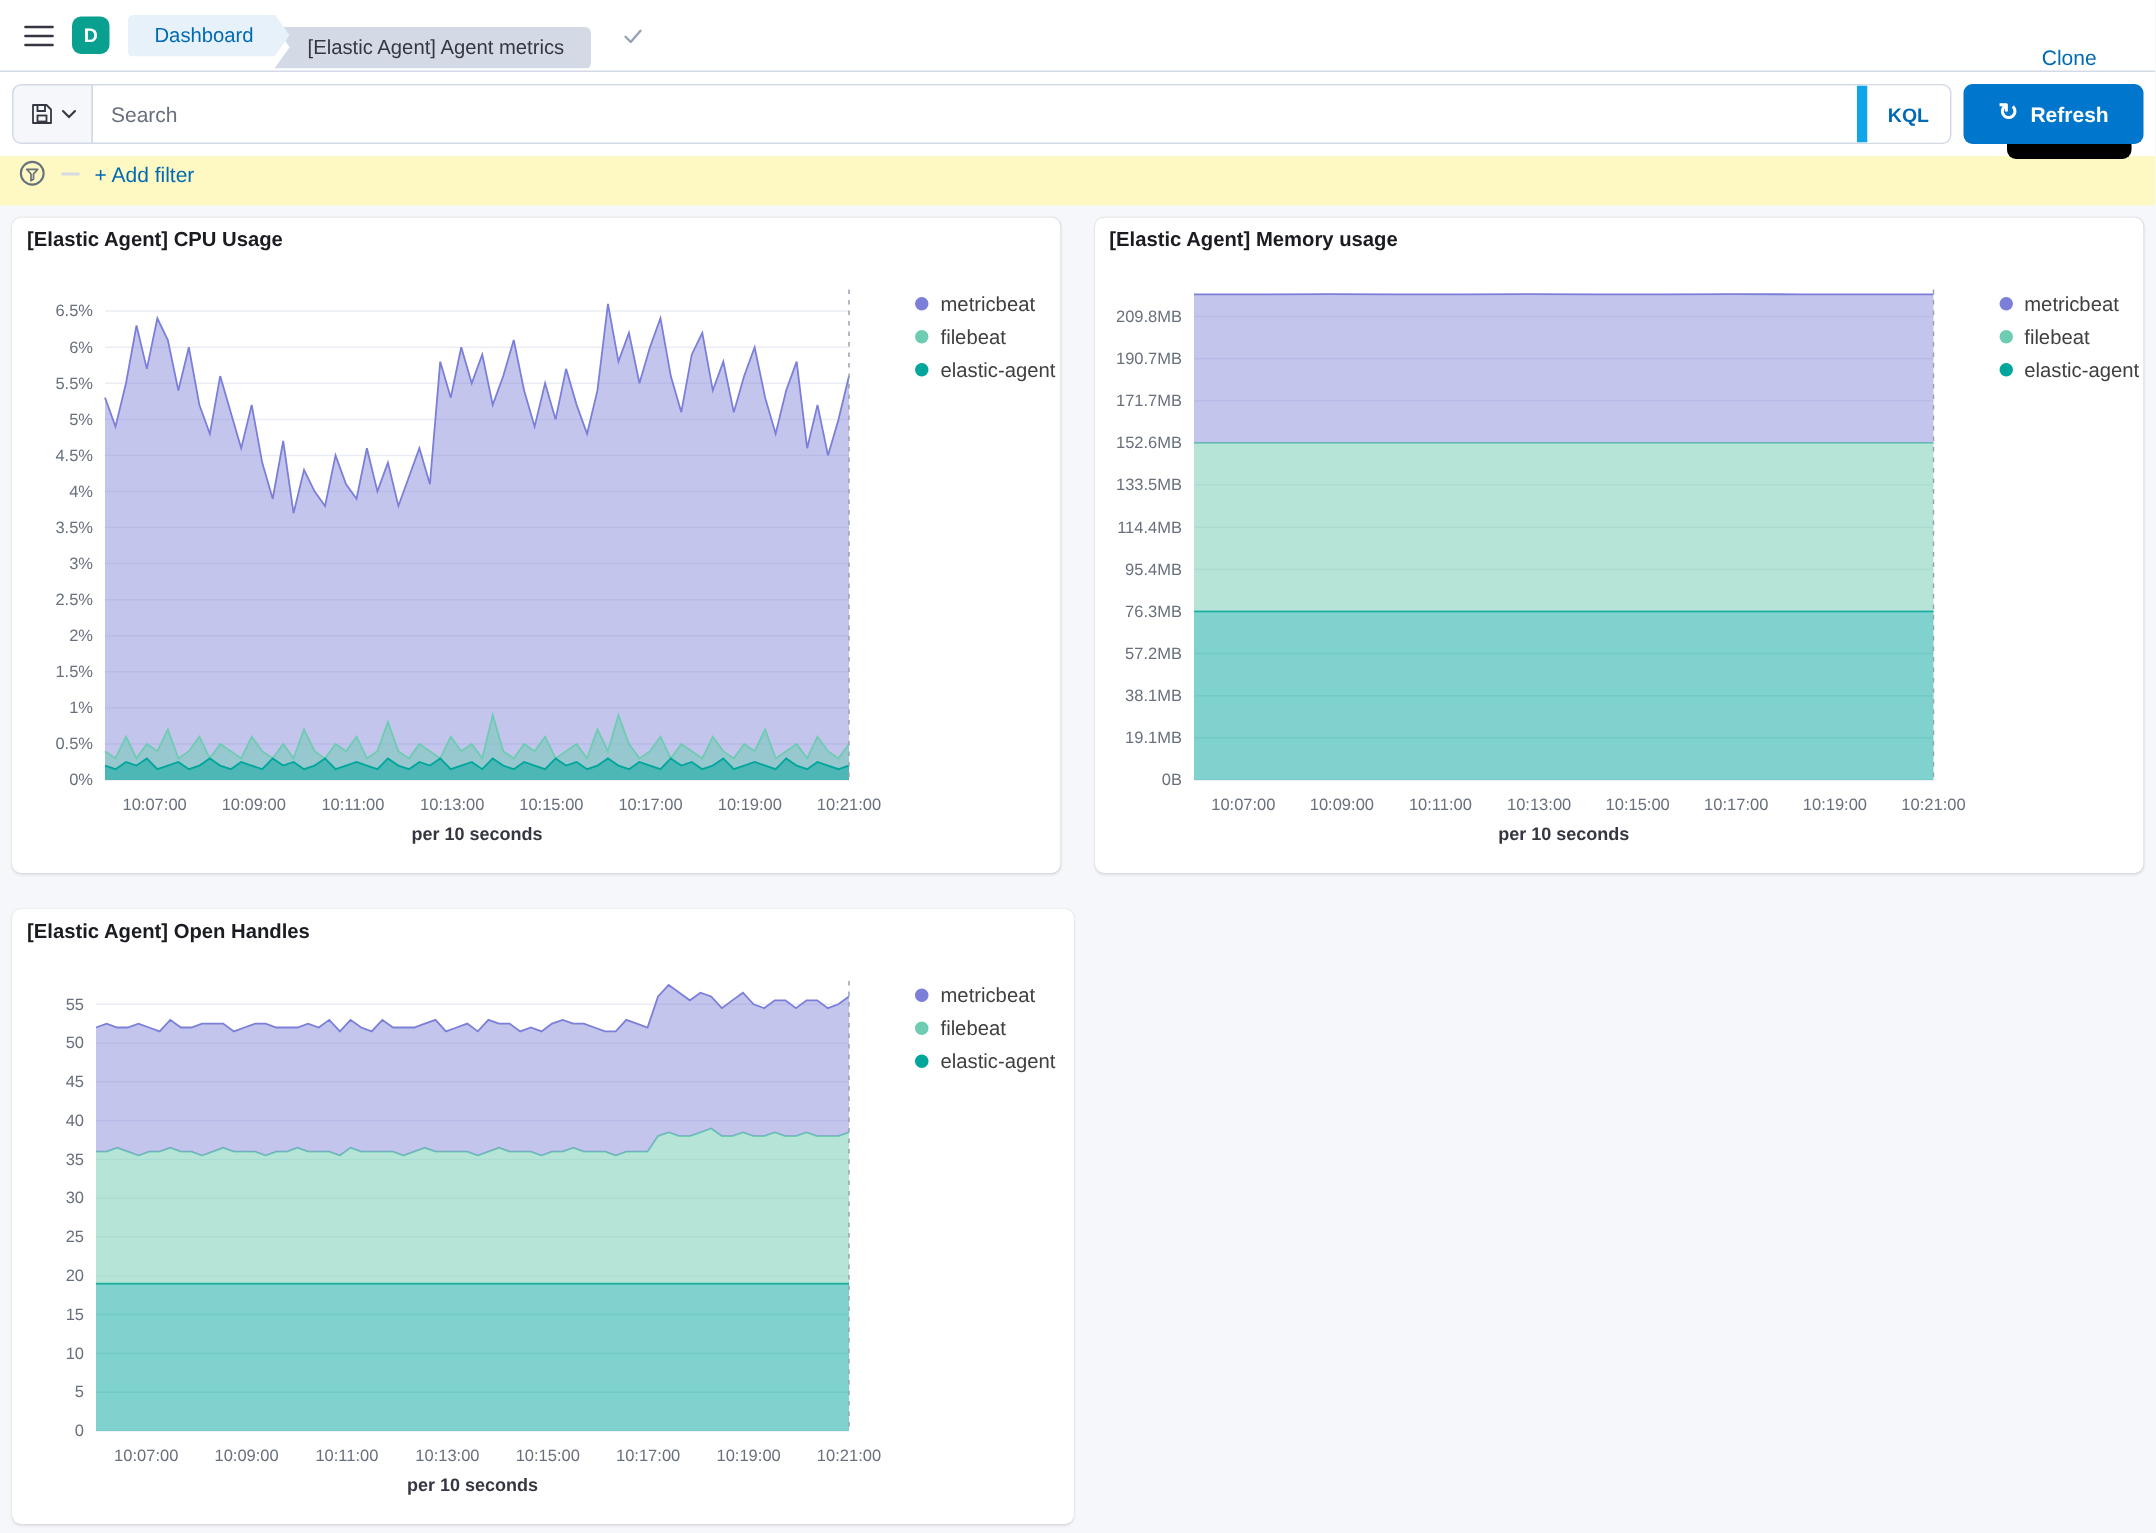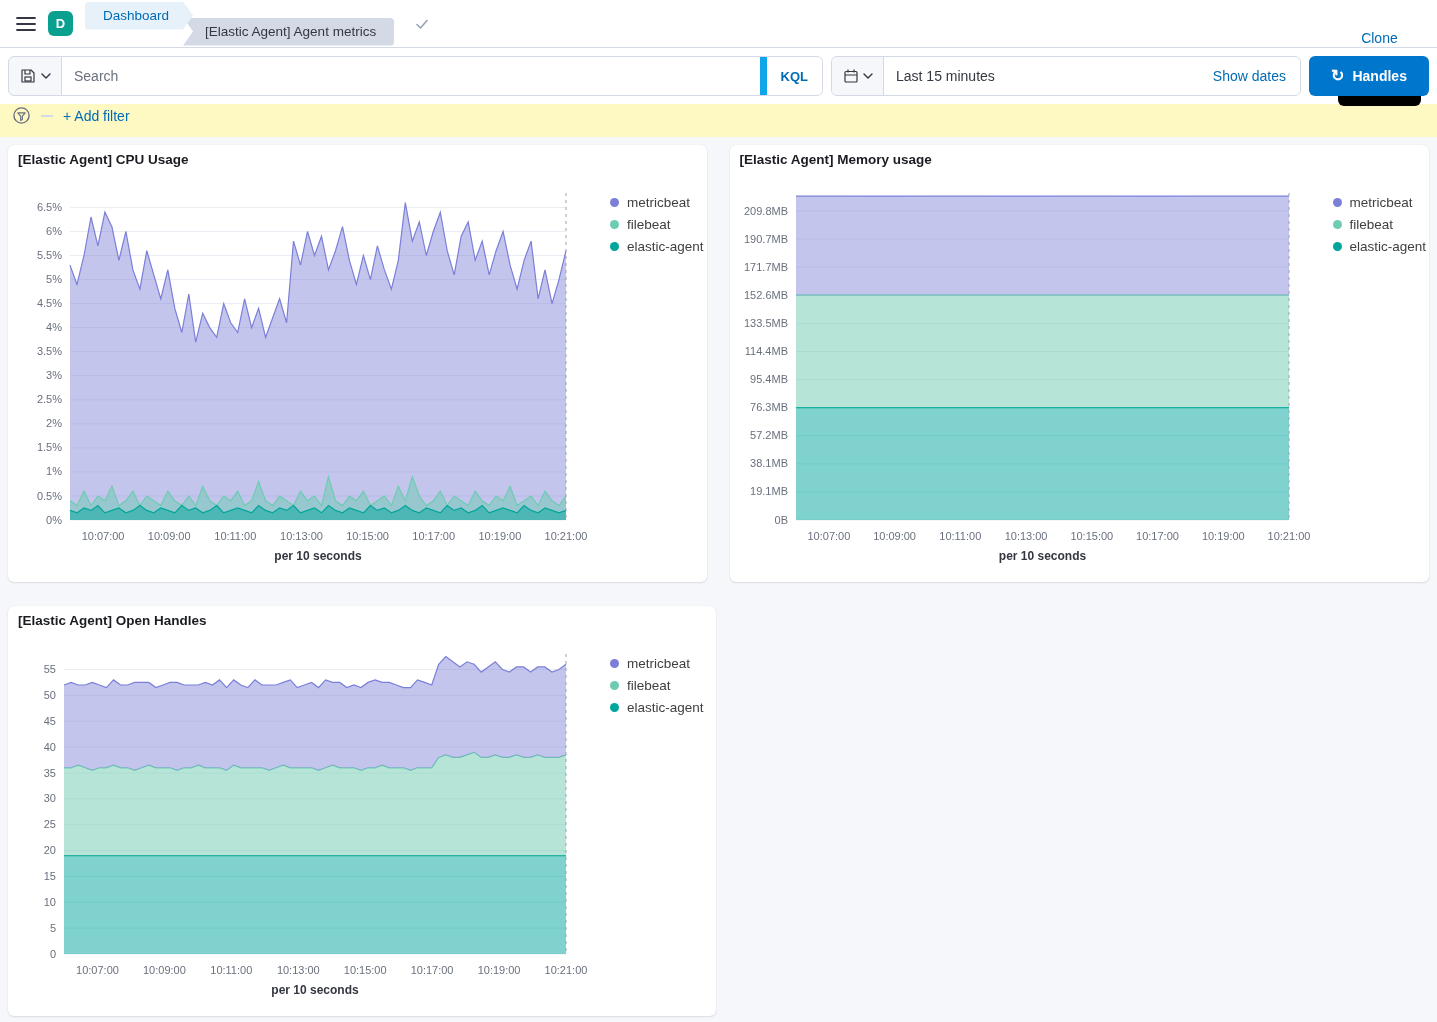--- a/index.html
+++ b/index.html
@@ -6,21 +6,21 @@
   html,body { width:1437px; height:1022px; overflow:hidden; background:#f6f7fb;
     font-family:"Liberation Sans","DejaVu Sans",sans-serif; color:#343741; }
 
   
   .top-header { height:48px; background:#fff; border-bottom:1px solid #d3dae6;
     display:flex; align-items:center; justify-content:space-between; padding:0 16px; }
   .header-left { display:flex; align-items:center; gap:12px; }
   .icon-btn { background:none; border:none; cursor:pointer; display:flex; align-items:center; }
   .space-badge { width:25px; height:25px; border-radius:6px; background:#0aa08f; color:#fff;
     font-size:13px; font-weight:700; display:flex; align-items:center; justify-content:center; cursor:pointer; }
-  .breadcrumb { display:flex; }
+  .breadcrumb { display:flex; align-items:center; }
   .crumb { height:28px; display:flex; align-items:center; font-size:13.5px; padding:0 18px; }
   .crumb-first { background:#e6f1fa; color:#006bb4; border-radius:4px 0 0 4px; cursor:pointer;
     clip-path:polygon(0 0, calc(100% - 10px) 0, 100% 50%, calc(100% - 10px) 100%, 0 100%); padding-right:24px; position:relative; z-index:2; }
   .crumb-last { background:#d3dae6; color:#343741; border-radius:0 4px 4px 0; margin-left:-10px; padding-left:22px;
     clip-path:polygon(0 0, 100% 0, 100% 100%, 0 100%, 10px 50%);margin-top:16px; }
   .saved-check { margin-left:8px; display:flex; align-items:center; }
   .header-right { display:flex; align-items:center; gap:28px;flex-direction:column; }
   .header-link { color:#006bb4; font-size:14px; font-weight:500; text-decoration:none; cursor:pointer; }
   .edit-btn { display:flex; align-items:center; gap:8px; background:#000000; color:#006bb4;
     border:none; border-radius:6px; height:32px; padding:0 18px; font-size:14px; font-weight:400; cursor:pointer; }
@@ -111,36 +111,23 @@
       <rect x="5" y="9" width="6" height="4" fill="none" stroke="#343741" stroke-width="1.2"></rect>
     </svg>
     <svg width="10" height="7" viewBox="0 0 10 7">
       <path d="M1 1l4 4 4-4" stroke="#343741" stroke-width="1.4" fill="none" stroke-linecap="round"></path>
     </svg>
   </div>
   <div class="search-wrap">
     <input class="search-input" placeholder="Search" style="">
     <button class="kql-btn">KQL</button>
   </div>
-  <div class="date-wrap">
-    <button class="cal-btn">
-      <svg width="16" height="16" viewBox="0 0 16 16">
-        <rect x="2" y="3.5" width="12" height="10.5" rx="1" stroke="#343741" fill="none" stroke-width="1.2"></rect>
-        <path d="M5 1.5v3M11 1.5v3M2 7h12" stroke="#343741" stroke-width="1.2"></path>
-      </svg>
-      <svg width="10" height="7" viewBox="0 0 10 7">
-        <path d="M1 1l4 4 4-4" stroke="#343741" stroke-width="1.4" fill="none" stroke-linecap="round"></path>
-      </svg>
-    </button>
-    <span class="time-range">Last 15 minutes</span>
-    <a class="show-dates">Show dates</a>
-  </div>
   <button class="refresh-btn">
     <span class="refresh-glyph">↻</span>
-    <span>Handles</span>
+    <span>Refresh</span>
   </button>
 </div>
 
 <div class="filter-row">
   <span style="display:flex;">
     <svg width="19" height="19" viewBox="0 0 18 18">
       <circle cx="9" cy="9" r="7.2" fill="none" stroke="#69707d" stroke-width="1.3"></circle>
       <path d="M5.5 6.5h7l-2.7 3v3.2l-1.6 1v-4.2z" fill="none" stroke="#69707d" stroke-width="1.1" stroke-linejoin="round"></path>
     </svg>
   </span>

